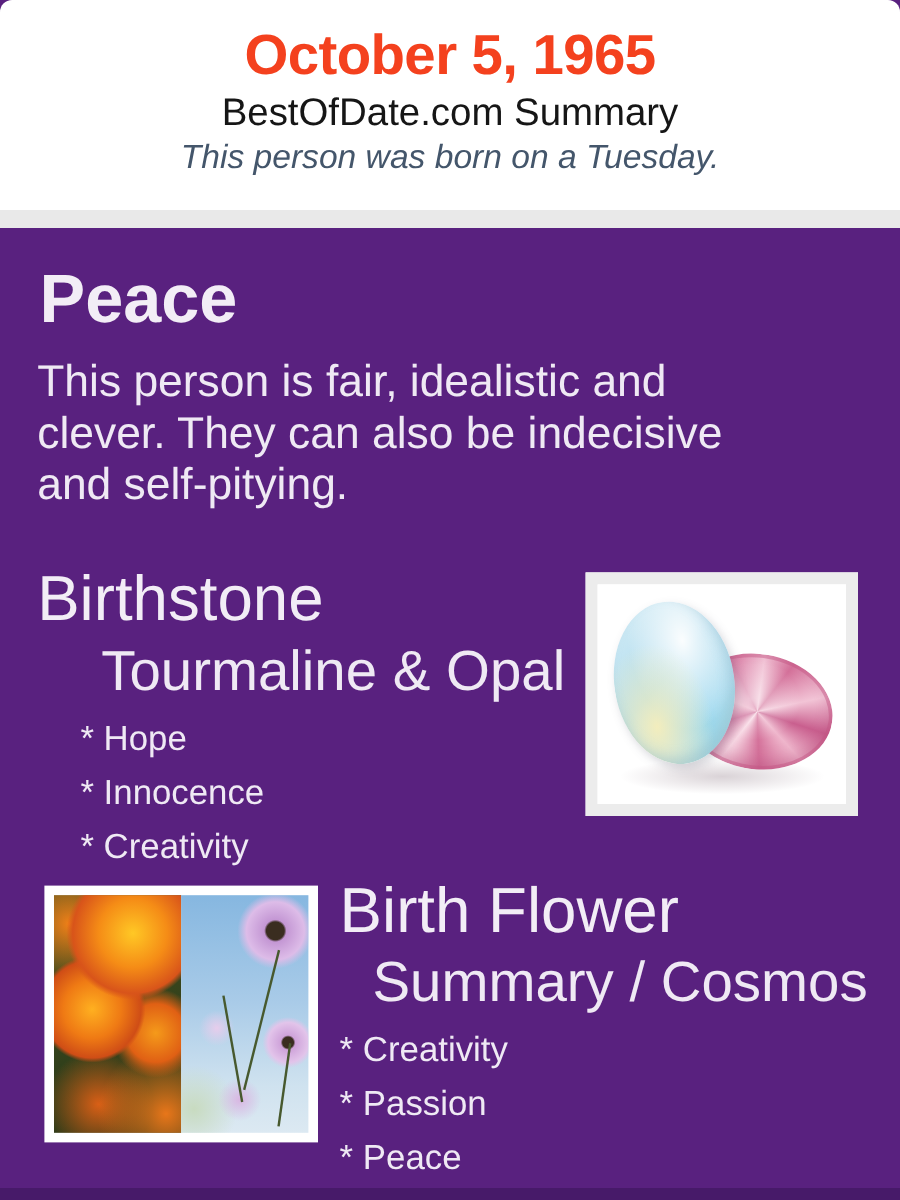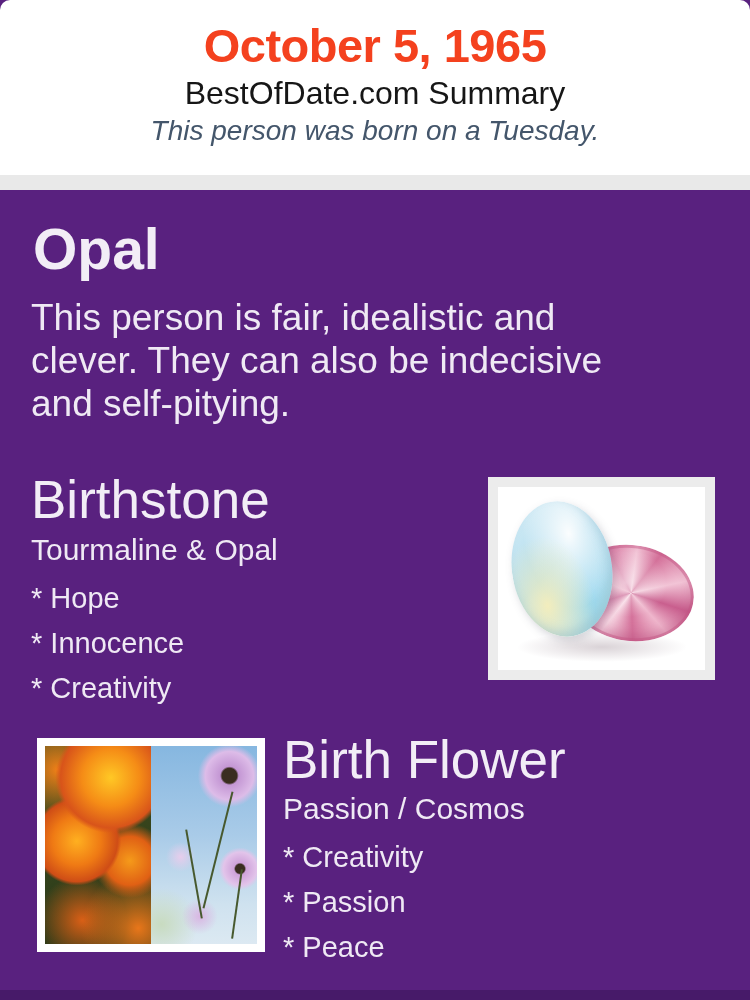--- a/index.html
+++ b/index.html
@@ -73,38 +73,39 @@
     font-weight: 400;
   }
 
   .section-heading {
     font-size: 53px;
     font-weight: 400;
     color: #F2EDF6;
     line-height: 1.05;
   }
   .section-sub {
-    font-size: 30px;
+    font-size: 47px;
     font-weight: 400;
     line-height: 1.1;
+    text-align: right;
   }
   .trait {
     font-size: 29px;
     font-weight: 400;
     line-height: 1.0;
     margin-bottom: 16px;
   }
 
   .birthstone-block {
     position: absolute;
     left: 31px; top: 472px;
     width: 440px;
   }
   .birthstone-block .section-sub { margin-top: 5px; }
-  .birthstone-block .traits { margin-top: 18px; }
+  .birthstone-block .traits { margin-top: 18px; margin-left: 36px; }
 
   .flower-block {
     position: absolute;
     left: 283px; top: 732px;
     width: 440px;
   }
   .flower-block .section-sub { margin-top: 4px; }
   .flower-block .traits { margin-top: 18px; }
 
   
@@ -200,21 +201,21 @@
 
 <div class="page">
 
   <div class="header">
     <div class="date-title">October 5, 1965</div>
     <div class="site-subtitle">BestOfDate.com Summary</div>
     <div class="weekday-line">This person was born on a Tuesday.</div>
   </div>
   <div class="header-divider"></div>
 
-  <div class="zodiac-name">Opal</div>
+  <div class="zodiac-name">Peace</div>
   <div class="zodiac-desc purple-text">This person is fair, idealistic and clever. They can also be indecisive and self-pitying.</div>
 
   <div class="birthstone-block">
     <div class="section-heading">Birthstone</div>
     <div class="section-sub purple-text">Tourmaline &amp; Opal</div>
     <div class="traits">
       <div class="trait purple-text">* Hope</div>
       <div class="trait purple-text">* Innocence</div>
       <div class="trait purple-text">* Creativity</div>
     </div>
@@ -234,21 +235,21 @@
       <div class="cosmos-half">
         <div class="stem stem1"></div>
         <div class="stem stem2"></div>
         <div class="stem stem3"></div>
       </div>
     </div>
   </div>
 
   <div class="flower-block">
     <div class="section-heading">Birth Flower</div>
-    <div class="section-sub purple-text">Passion / Cosmos</div>
+    <div class="section-sub purple-text">Summary / Cosmos</div>
     <div class="traits">
       <div class="trait purple-text">* Creativity</div>
       <div class="trait purple-text">* Passion</div>
       <div class="trait purple-text">* Peace</div>
     </div>
   </div>
 
   <div class="footer-strip"></div>
 
 </div>

